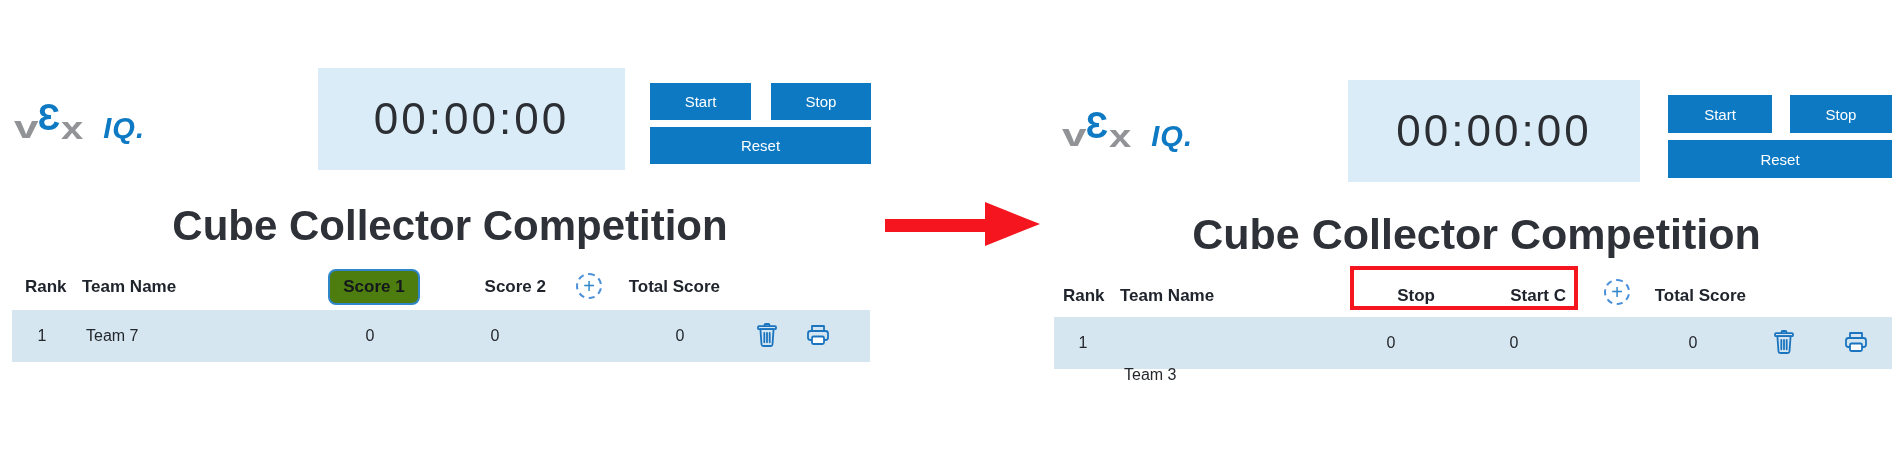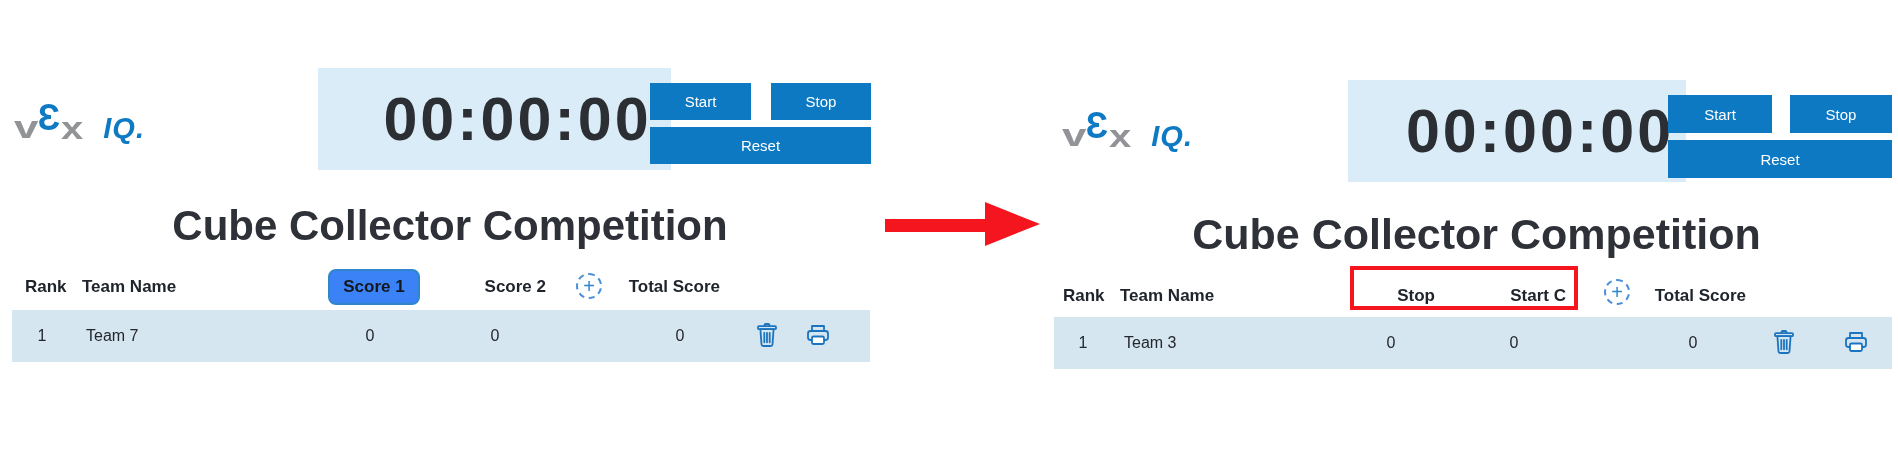--- a/index.html
+++ b/index.html
@@ -16,21 +16,21 @@
   .logo{display:flex;align-items:flex-end;white-space:nowrap;}
   .logo .lv{font-size:44px;line-height:34px;font-weight:700;color:#919396;transform:scaleY(.72);letter-spacing:-2px;}
   .logo .le{font-size:36px;line-height:36px;font-weight:700;color:#0e7ac4;margin:0 1px 8px 1px;}
   .logo .lx{font-size:40px;line-height:32px;font-weight:700;color:#919396;transform:scaleY(.80);}
   .logo .liq{font-size:29px;line-height:29px;font-weight:900;font-style:italic;color:#0e7ac4;margin-left:20px;margin-bottom:1px;letter-spacing:1px;}
 
   
   .timer{
     background:#daecf7;color:#2b2e33;
     display:flex;align-items:center;justify-content:center;
-    font-size:61px;letter-spacing:3px;font-weight:700;padding-left:46px;
+    font-size:44px;letter-spacing:3px;font-weight:400;
   }
   .lp-timer{left:318px;top:68px;width:307px;height:102px;}
   .rp-timer{left:1348px;top:80px;width:292px;height:102px;}
 
   
   .btn{
     background:#0d79c2;color:#ffffff;border:none;
     display:flex;align-items:center;justify-content:center;
     font-size:15px;font-family:"Liberation Sans",sans-serif;cursor:pointer;
   }
@@ -48,21 +48,21 @@
   .lp-title{left:0;top:202px;width:900px;font-size:42px;}
   .rp-title{left:1055px;top:210px;width:843px;font-size:43px;}
 
   
   .hdr{height:30px;line-height:30px;font-weight:700;font-size:17px;color:#20252d;white-space:nowrap;}
   .hdr.ctr{text-align:right;}
   .lp-h-rank{left:25px;top:272px;}
   .lp-h-team{left:82px;top:272px;}
   .lp-score1-box{
     left:328px;top:269px;width:88px;height:32px;
-    border:2px solid #2f86ca;border-radius:8px;background:#3b82f6;
+    border:2px solid #2f86ca;border-radius:8px;background:#4d7c0f;
     display:flex;align-items:center;justify-content:center;
     font-weight:700;font-size:17px;color:#14171c;
   }
   .lp-h-score2{left:454px;top:272px;width:92px;}
   .lp-h-total{left:620px;top:272px;width:100px;}
   .rp-h-rank{left:1063px;top:281px;}
   .rp-h-team{left:1120px;top:281px;}
   .rp-h-auton{left:1345px;top:281px;width:90px;}
   .rp-h-driver{left:1476px;top:281px;width:90px;}
   .rp-h-total{left:1646px;top:281px;width:100px;}
@@ -88,21 +88,21 @@
   
   .lp-c-rank{left:10px;width:40px;}
   .lp-c-team{left:74px;}
   .lp-c-s1{left:318px;width:80px;}
   .lp-c-s2{left:443px;width:80px;}
   .lp-c-total{left:628px;width:80px;}
   .lp-trash{left:742px;}
   .lp-print{left:793px;}
   
   .rp-c-rank{left:9px;width:40px;}
-  .rp-c-team{left:70px;}
+  .rp-c-team{left:70px;margin-top:32px;}
   .rp-c-s1{left:297px;width:80px;}
   .rp-c-s2{left:420px;width:80px;}
   .rp-c-total{left:599px;width:80px;}
   .rp-trash{left:717px;}
   .rp-print{left:789px;}
 
   
   .arrow-shaft{left:885px;top:219px;width:103px;height:13px;background:#f5151f;}
   .arrow-head{
     left:985px;top:202px;width:0;height:0;

